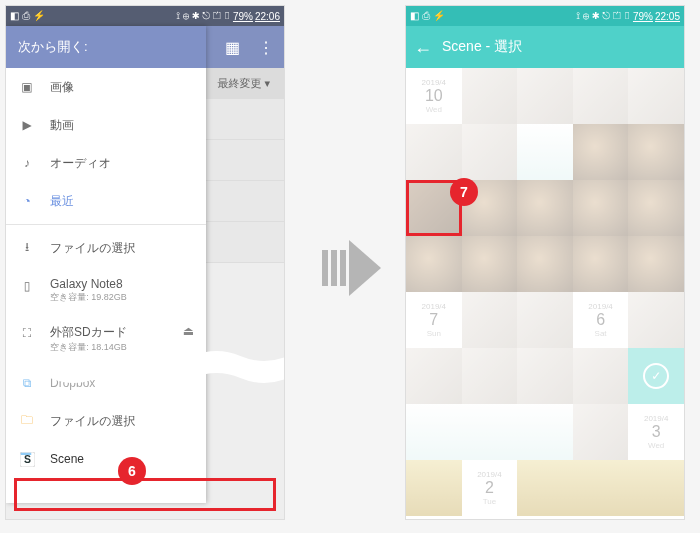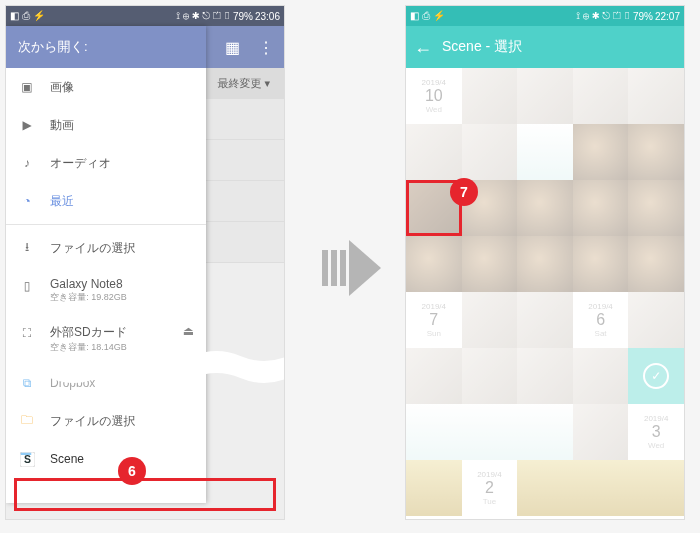--- a/index.html
+++ b/index.html
@@ -161,36 +161,36 @@
   .tile.card { background:#e9efef; background-image: linear-gradient(#fefefe,#d9efed); }
   .tile.pika { background:#d6bb5d; background-image: linear-gradient(#e6d58a,#c0a246); }
   .tile.sel-cat {
     background-image: linear-gradient(135deg,#a08060,#5d4630);
   }
   .highlight-7 {
     position:absolute; border:3px solid #e6252d; pointer-events:none;
     width:56px; height:56px;
   }
 
-  .num { font-variant-numeric: tabular-nums; }
+  .num { font-variant-numeric: tabular-nums; text-decoration: underline; }
 </style>
 </head>
 <body>
 
 <div class="stage">
 
   <div class="phone" id="phone-left">
     <div class="status-bar">
       <div class="status-left">
         <span>◧ ⎙ ⚡</span>
       </div>
       <div class="status-right">
         <span>⟟ ⊕ ✱ ⎋ ⏍ ▯</span>
         <span class="num">79%</span>
-        <span class="num">23:06</span>
+        <span class="num">22:06</span>
       </div>
     </div>
     <div class="left-body">
 
       <div class="bg-behind">
         <div class="bg-top">
           <span class="icon">▦</span>
           <span class="icon">⋮</span>
         </div>
         <div class="bg-sort">最終変更 ▾</div>
@@ -279,21 +279,21 @@
   </div>
 
   <div class="phone" id="phone-right">
     <div class="status-bar">
       <div class="status-left">
         <span>◧ ⎙ ⚡</span>
       </div>
       <div class="status-right">
         <span>⟟ ⊕ ✱ ⎋ ⏍ ▯</span>
         <span class="num">79%</span>
-        <span class="num">22:07</span>
+        <span class="num">22:05</span>
       </div>
     </div>
     <div class="right-body">
       <div class="scene-header">
         <span style="font-size:18px">←</span>
         <span class="title">Scene - 選択</span>
       </div>
       <div class="grid-wrap">
 
         <div class="grow">

